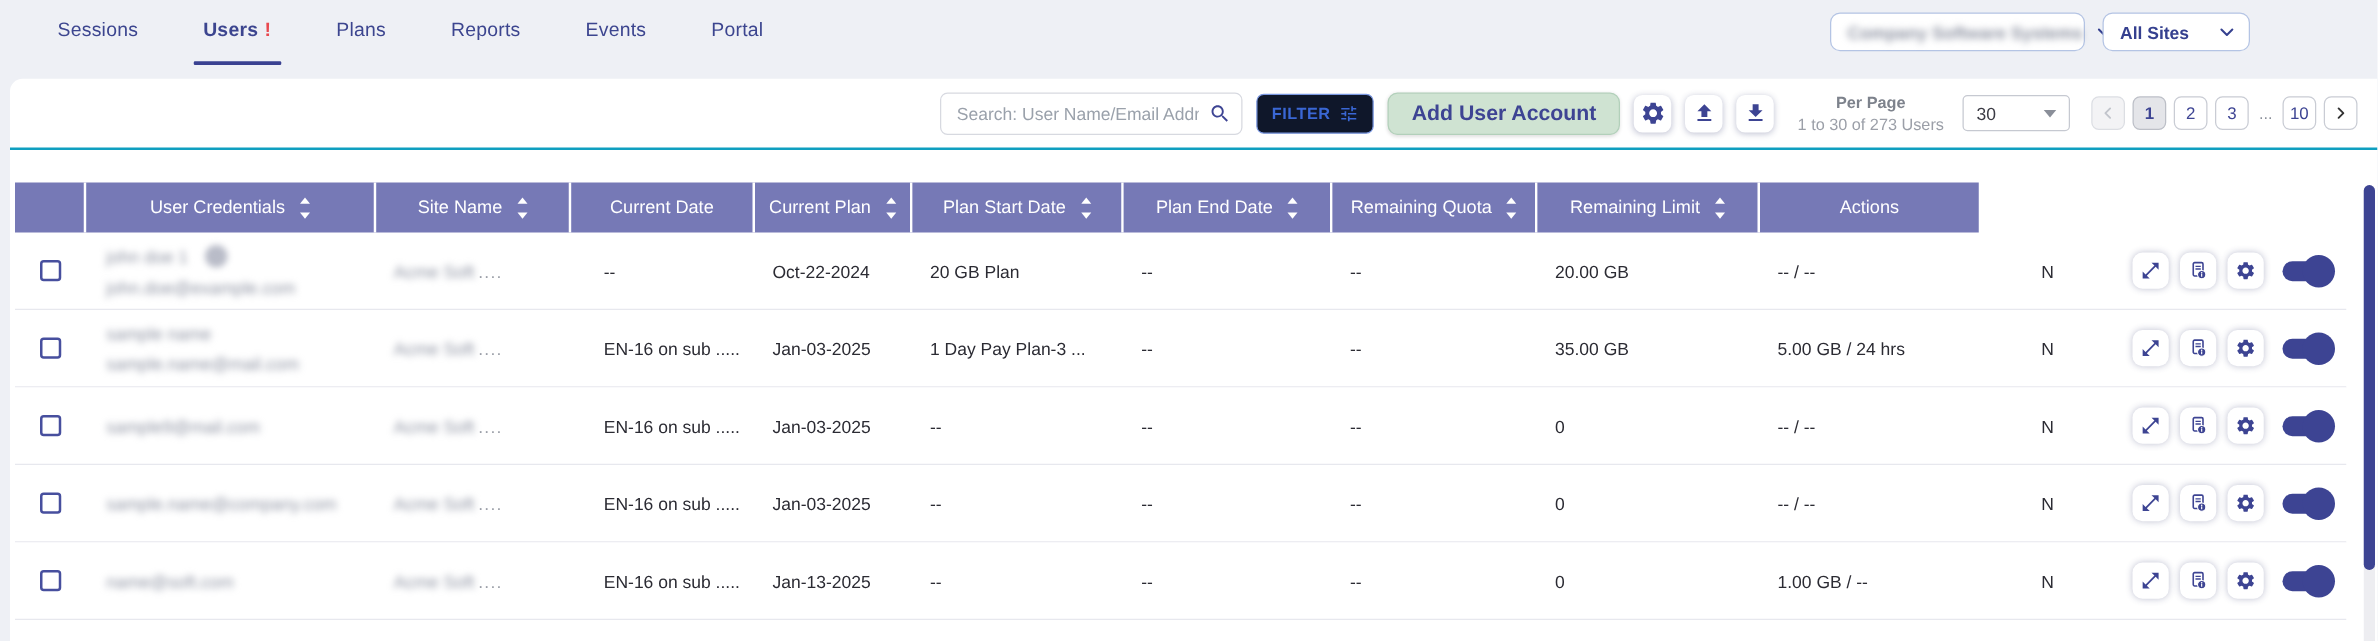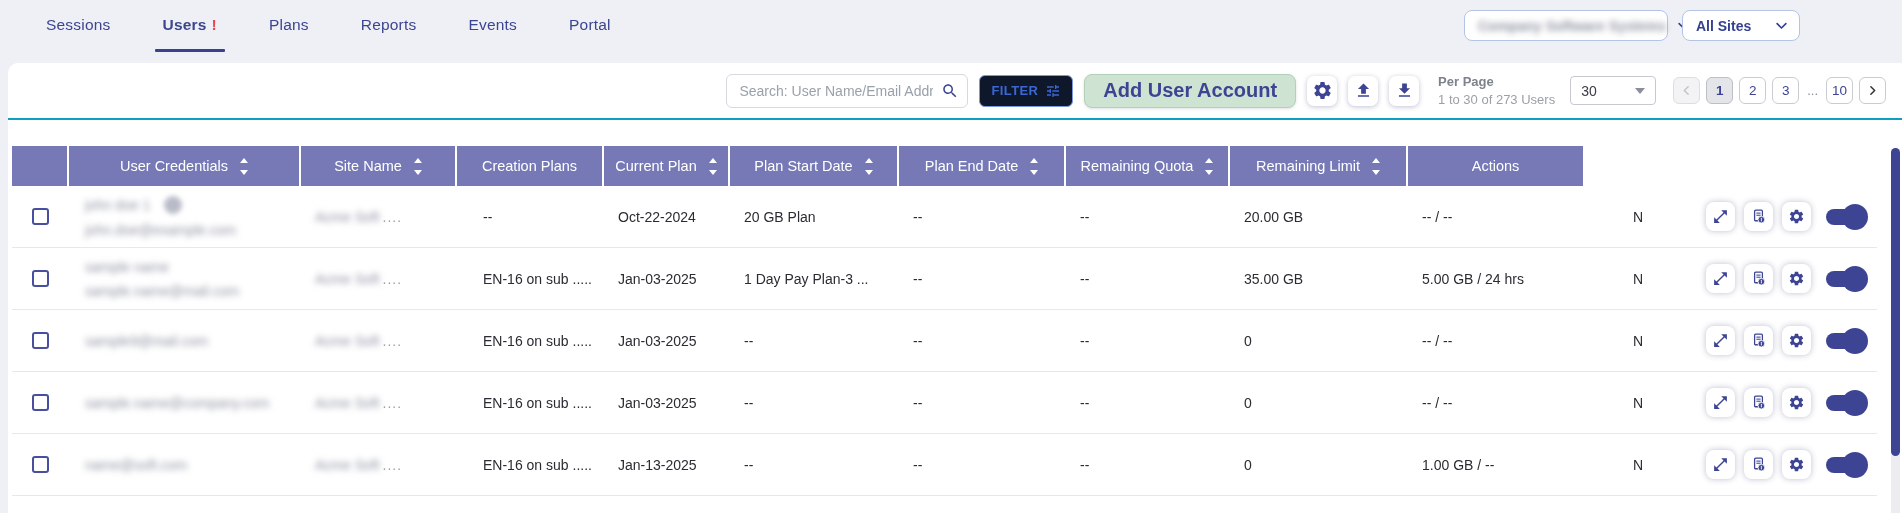--- a/index.html
+++ b/index.html
@@ -23,25 +23,25 @@
   .card { position:absolute; top:63px; left:8px; width:1894px; height:450px; background:#fff; border-radius:10px 0 0 0; }
 
   
   .toolbar { height:57px; display:flex; align-items:center; justify-content:flex-end; gap:11px; padding-right:16px; border-bottom:2px solid #0f9fc0; }
   .search { position:relative; width:242px; height:34px;margin-left:17px; }
   .search input { width:100%; height:100%; border:1px solid #d7d9e0; border-radius:6px; padding:0 34px 0 12px; font-size:14px; color:#444; font-family:"Liberation Sans",sans-serif; outline:none; }
   .search input::placeholder { color:#9aa1ab; }
   .search .sicon { position:absolute; right:9px; top:8px; width:18px; height:18px; color:#3d4493; }
   .filter-btn { height:32px; background:#0f172a; border:1.5px solid #7a97e0; border-radius:6px; color:#3a67d4; font-size:13px; font-weight:bold; letter-spacing:.4px; display:flex; align-items:center; gap:7px; padding:0 11px; cursor:pointer; font-family:"Liberation Sans",sans-serif; }
   .filter-btn svg { width:16px; height:16px; }
-  .add-btn { height:34px; background:#cfe3d2; border:1px solid #b2d0ba; border-radius:8px; color:#3d4493; font-size:20px; font-weight:bold; padding:0 18px; cursor:pointer; box-shadow:0 1px 3px rgba(0,0,0,.12); font-family:"Liberation Sans",sans-serif; }
+  .add-btn { height:34px; background:#cfe3d2; border:1px solid #b2d0ba; border-radius:8px; color:#3d4493; font-size:17px; font-weight:bold; padding:0 18px; cursor:pointer; box-shadow:0 1px 3px rgba(0,0,0,.12); font-family:"Liberation Sans",sans-serif; }
   .icon-btn { width:30px; height:30px; background:#fff; border:none; border-radius:7px; box-shadow:0 1px 5px rgba(50,55,110,.3); display:flex; align-items:center; justify-content:center; color:#3d4493; cursor:pointer; }
   .icon-btn svg { width:19px; height:19px; }
   .icon-btn.gear svg { width:21px; height:21px; }
-  .per-page { text-align:left; line-height:1.35; margin:0 4px 0 8px; }
+  .per-page { text-align:center; line-height:1.35; margin:0 4px 0 8px; }
   .pp-label { font-size:13px; font-weight:bold; color:#7d828c; }
   .pp-range { font-size:13px; color:#9b9fa8; }
   .page-size { width:86px; height:29px; border:1px solid #c6c9d1; border-radius:4px; display:flex; align-items:center; justify-content:space-between; padding:0 10px; cursor:pointer;gap:17px; }
   .page-size .val { font-size:14px; color:#3b3b44; }
   .page-size .caret { width:0; height:0; border-left:5px solid transparent; border-right:5px solid transparent; border-top:6px solid #8a8f99; }
   .pagination { display:flex; align-items:center; gap:6px; margin-left:6px; }
   .pg { min-width:27px; height:27px; border:1px solid #c9ccd4; border-radius:6px; background:#fff; color:#3d4493; font-size:13.5px; display:flex; align-items:center; justify-content:center; cursor:pointer; font-family:"Liberation Sans",sans-serif; }
   .pg.current { background:#e4e5e9; border-color:#bcbfc7; font-weight:bold; }
   .pg.prev { background:#f3f3f5; color:#c2c5cc; border-color:#dcdee3; }
   .pg.next { color:#333; }
@@ -217,21 +217,21 @@
           </span>
         </div>
       <div class="th">
           <span>Site Name</span>
           <span class="sort">
             <i class="up"></i>
             <i class="dn"></i>
           </span>
         </div>
       <div class="th">
-          <span>Creation Plans</span>
+          <span>Current Date</span>
         </div>
       <div class="th">
           <span>Current Plan</span>
           <span class="sort">
             <i class="up"></i>
             <i class="dn"></i>
           </span>
         </div>
       <div class="th">
           <span>Plan Start Date</span>

